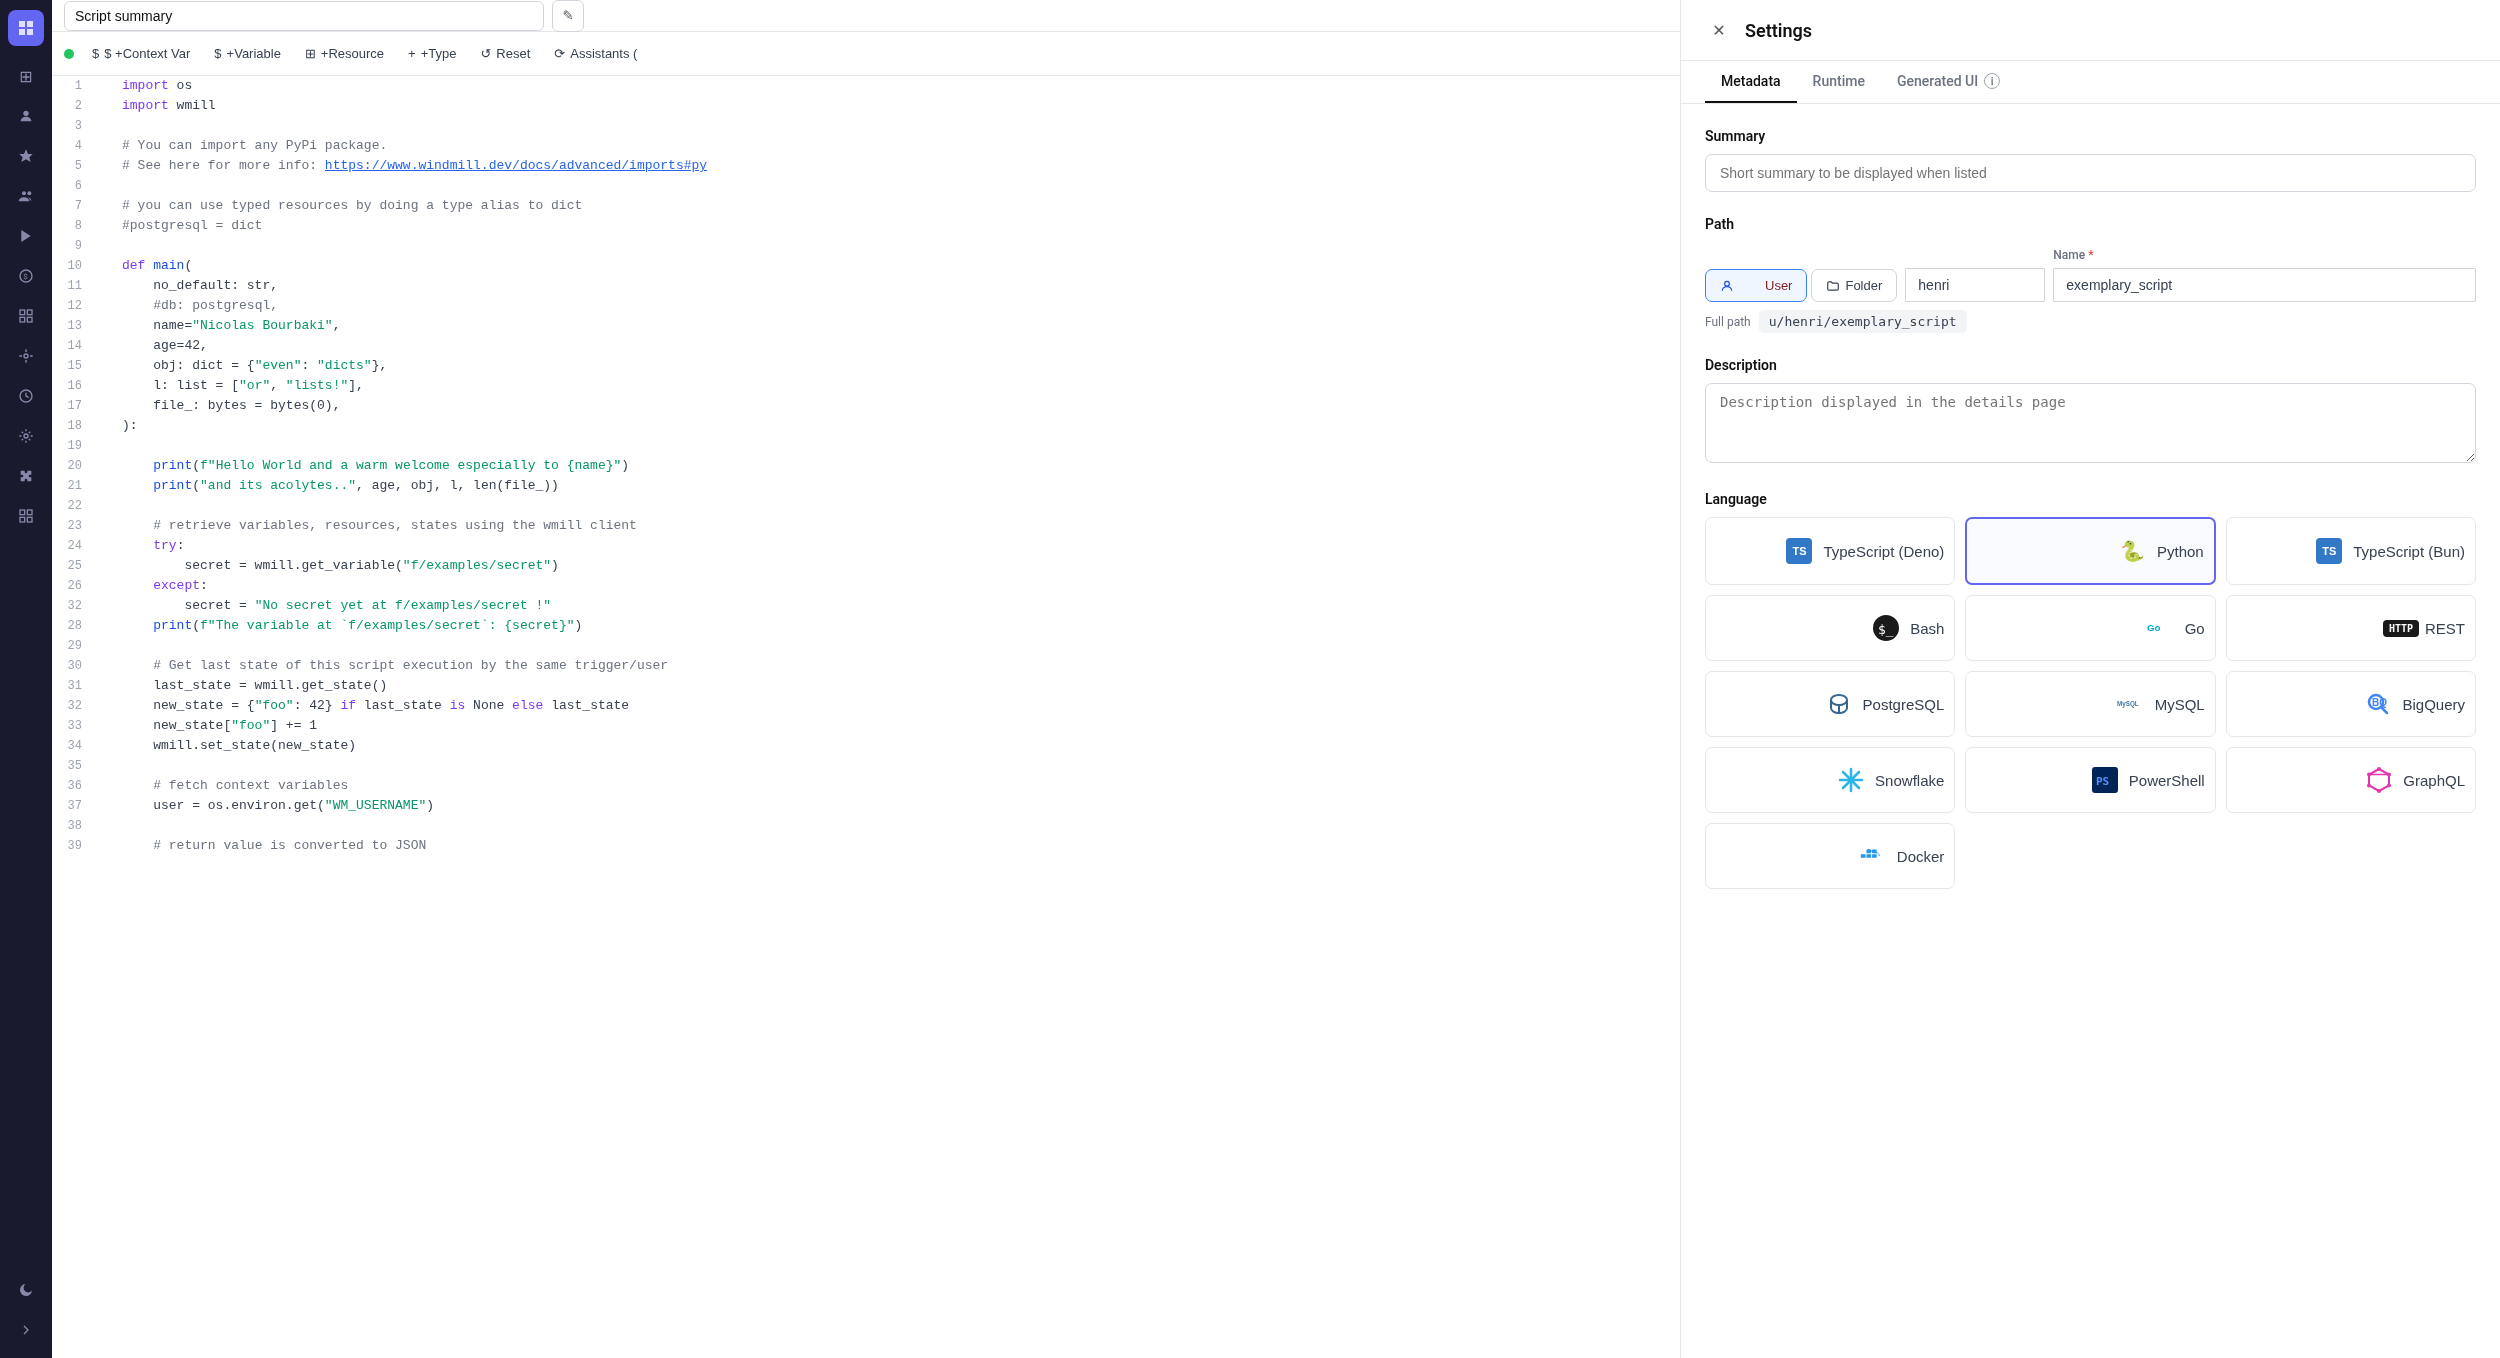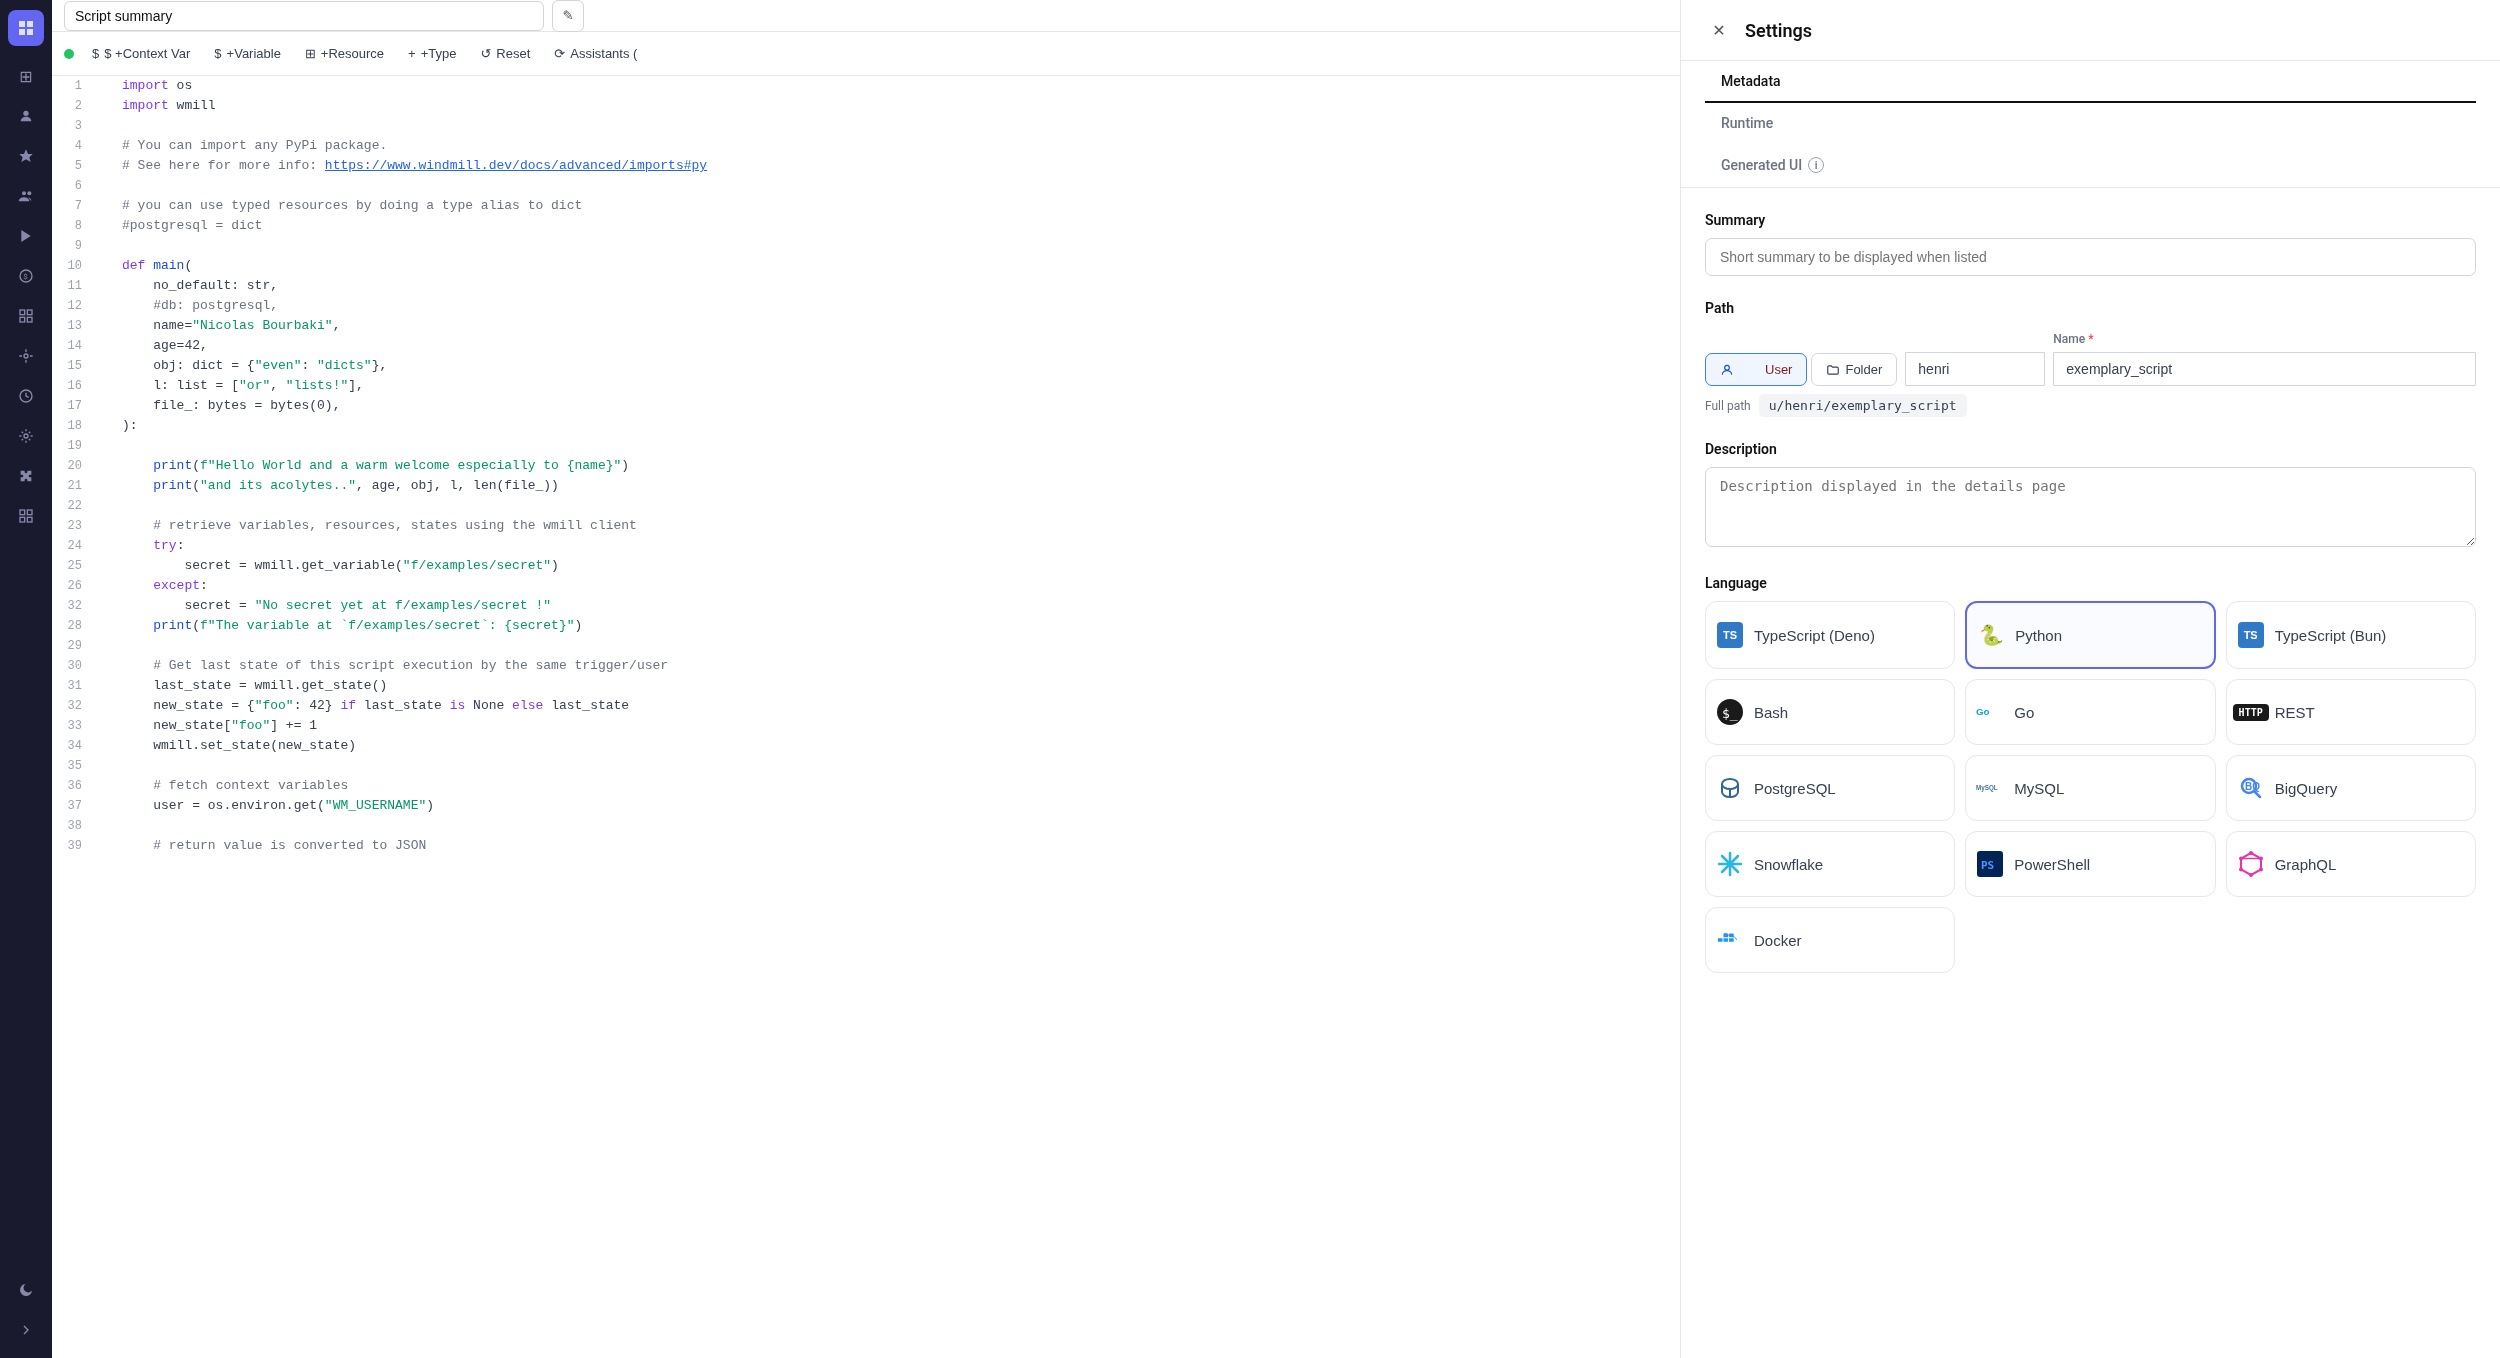--- a/index.html
+++ b/index.html
@@ -161,21 +161,20 @@
       font-size: 18px;
       font-weight: 600;
       color: #111;
     }
     .settings-tabs {
       display: flex;
       gap: 0;
       padding: 0 24px;
       border-bottom: 1px solid #e5e7eb;
       flex-shrink: 0;
-      flex-direction: column;
     }
     .tab {
       padding: 12px 16px;
       font-size: 14px;
       cursor: pointer;
       border-bottom: 2px solid transparent;
       color: #6b7280;
       font-weight: 500;
       display: flex; align-items: center; gap: 6px;
     }
@@ -267,25 +266,25 @@
       font-family: monospace;
     }
     .lang-grid {
       display: grid;
       grid-template-columns: repeat(3, 1fr);
       gap: 10px;
     }
     .lang-btn {
       display: flex;
       align-items: center;
-      justify-content: flex-start;
+      justify-content: flex-end;
       gap: 10px;
       padding: 18px 10px;
       border: 1px solid #e5e7eb;
-      border-radius: 12px;
+      border-radius: 7px;
       background: #fff;
       cursor: pointer;
       font-size: 15px;
       color: #374151;
       font-weight: 500;
       transition: border-color 0.1s;
     }
     .lang-btn.selected {
       border: 2px solid #6366f1;
       background: #fafbff;

